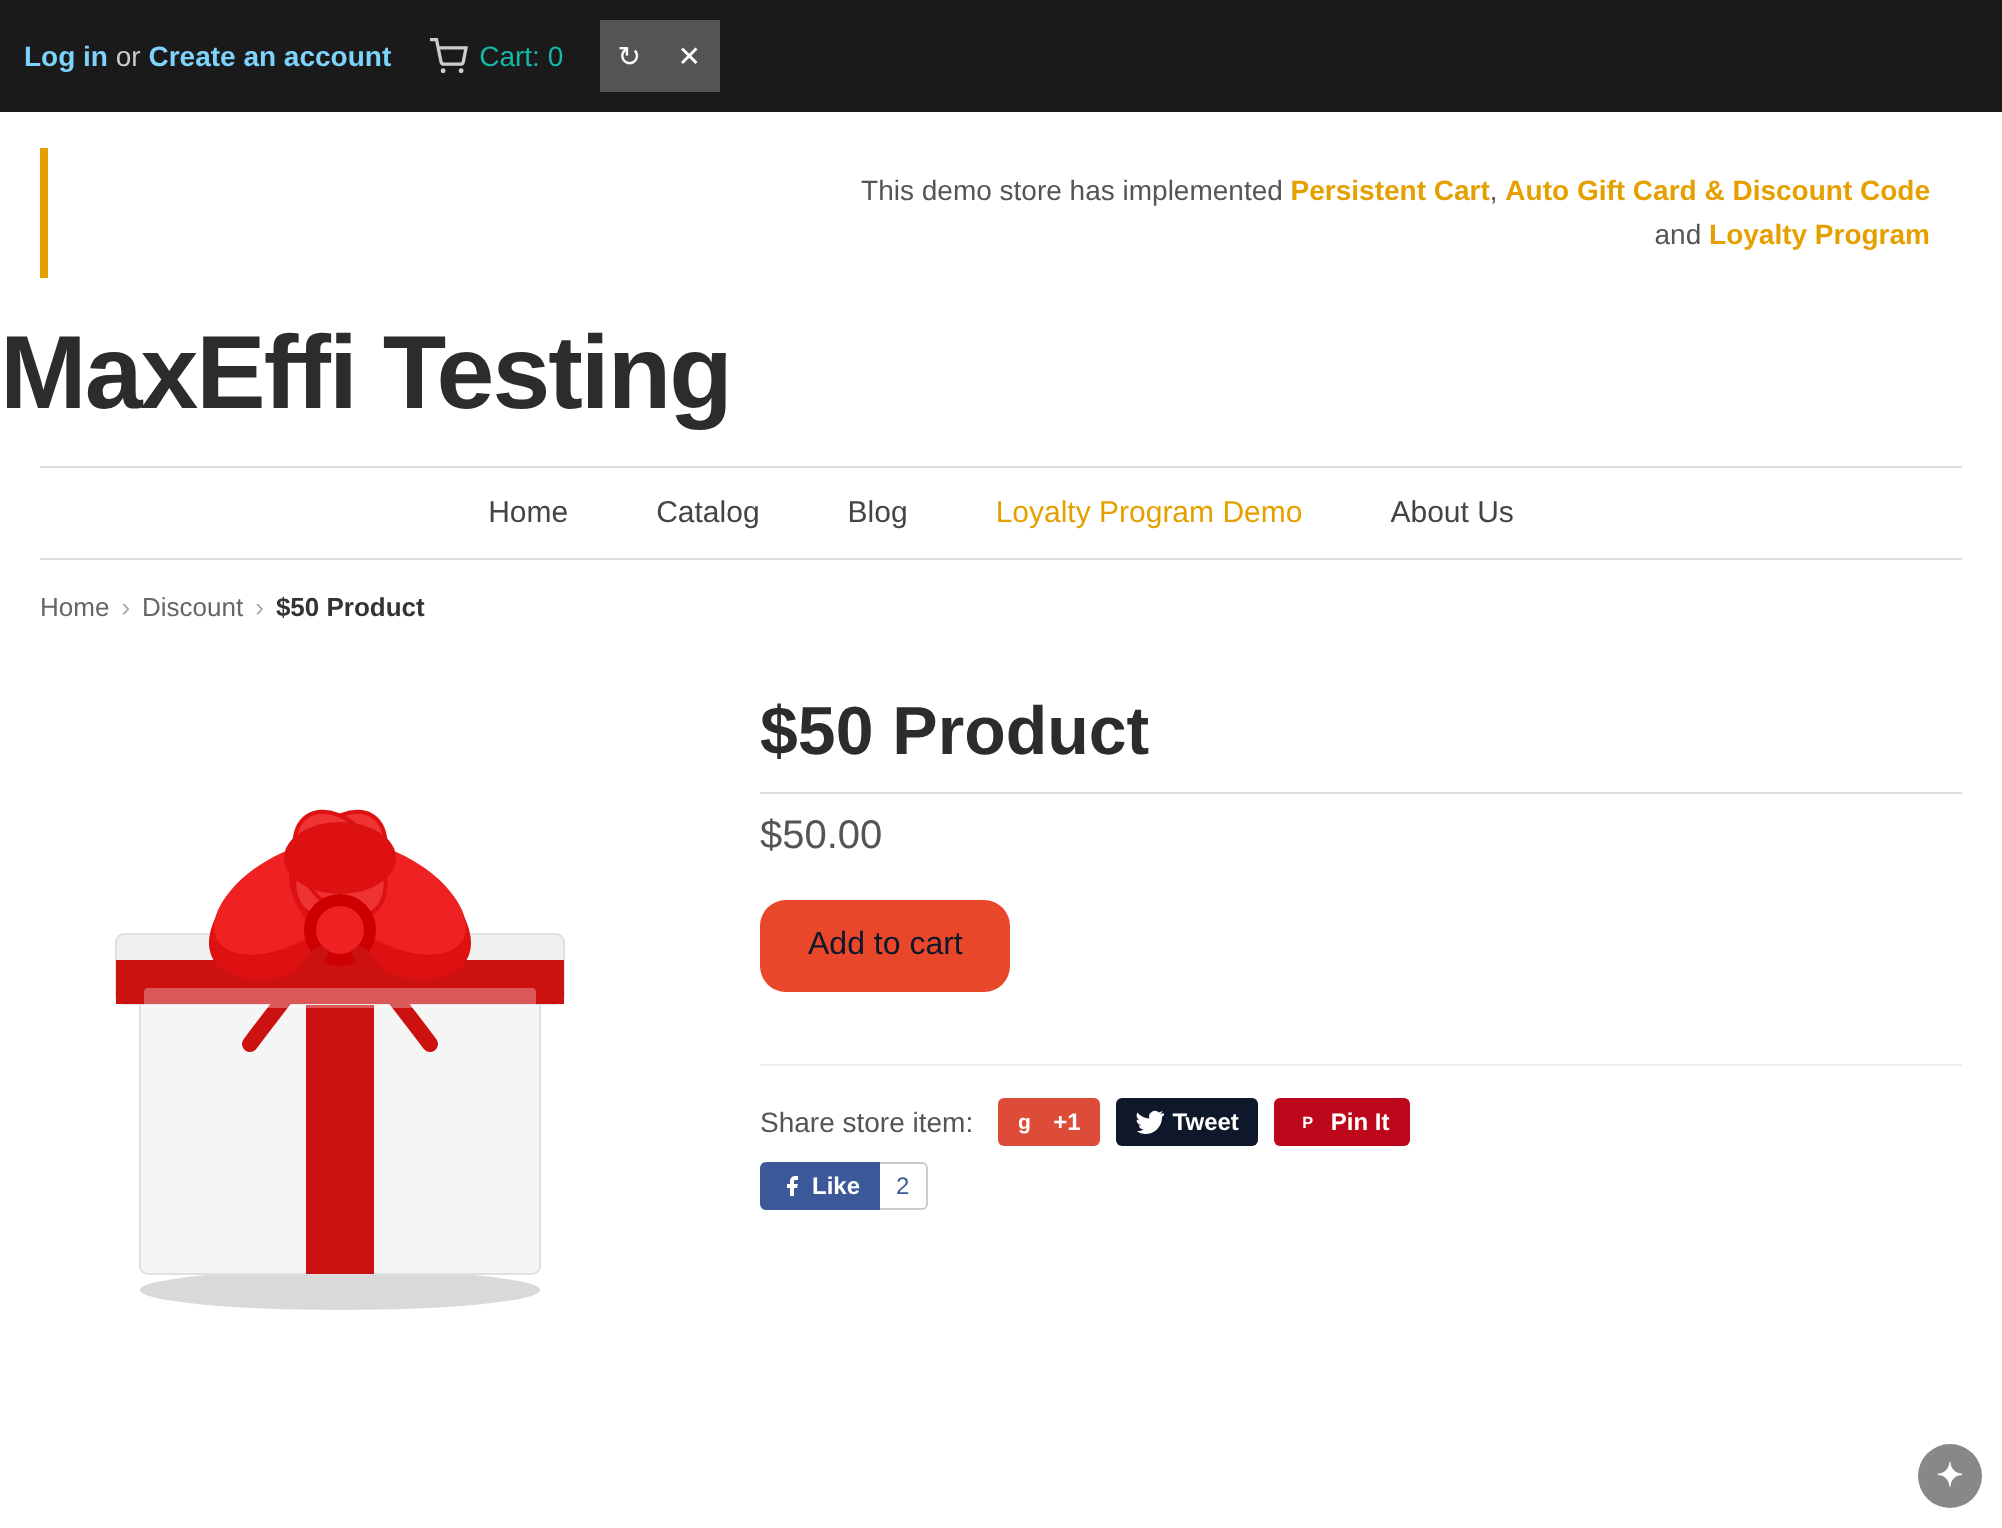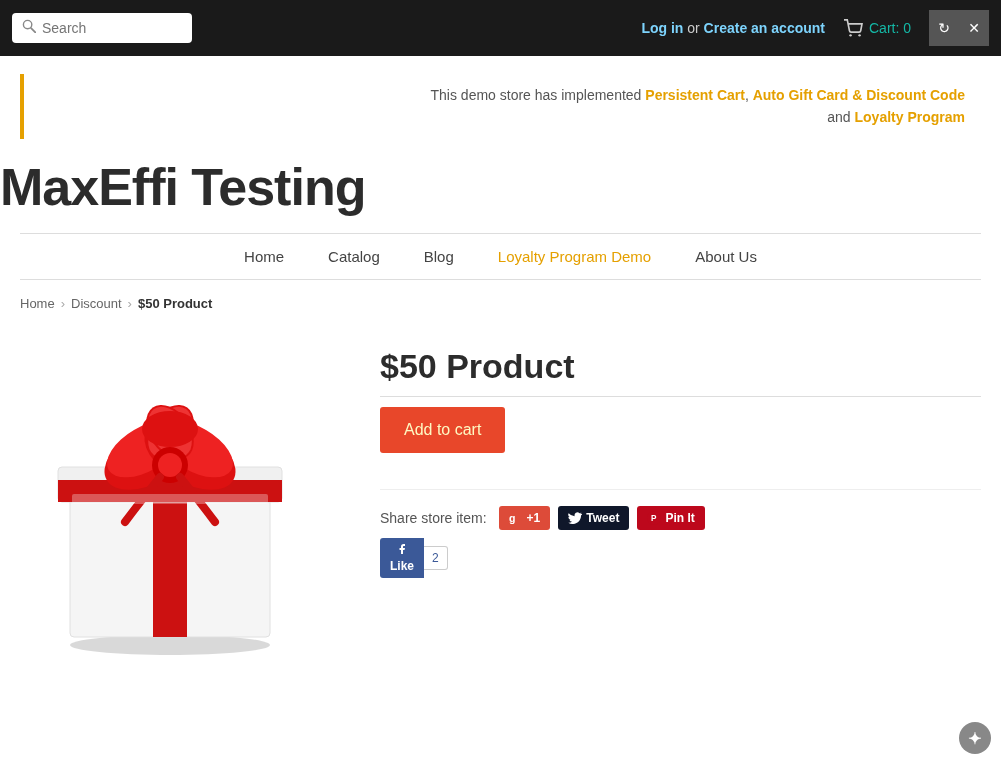--- a/index.html
+++ b/index.html
@@ -147,25 +147,25 @@
       border-top: 1px solid #ddd;
       margin: 10px 0;
     }
     .product-price {
       font-size: 20px;
       color: #555;
       margin-bottom: 20px;
     }
     .add-to-cart-btn {
       background: #e8472a;
-      color: #fef9c3;
+      color: #0f172a;
       border: none;
       padding: 14px 24px;
       font-size: 16px;
-      border-radius: 3px;
+      border-radius: 13px;
       cursor: pointer;
       margin-bottom: 20px;
     }
     .product-divider2 {
       border: none;
       border-top: 1px solid #eee;
       margin: 16px 0;
     }
     .share-section {
       display: flex;
@@ -206,21 +206,20 @@
       color: #fff;
       padding: 5px 10px;
       font-size: 12px;
       font-weight: bold;
       border: none;
       cursor: pointer;
       border-radius: 3px 0 0 3px;
       display: inline-flex;
       align-items: center;
       gap: 4px;
-      flex-direction: column;
     }
     .like-count {
       background: #fff;
       color: #3b5998;
       border: 1px solid #ccc;
       border-left: none;
       padding: 4px 8px;
       font-size: 12px;
       border-radius: 0 3px 3px 0;
     }
@@ -236,29 +235,20 @@
       background: #888;
       border-radius: 50%;
       display: flex; align-items: center; justify-content: center;
       color: #fff; font-size: 16px; font-weight: bold;
     }
   </style>
 </head>
 <body>
 
 <div class="top-bar">
-  <div class="search-box">
-    <span class="search-icon-svg">
-      <svg width="14" height="14" viewBox="0 0 20 20" fill="#888">
-          <circle cx="8" cy="8" r="6" fill="none" stroke="#888" stroke-width="2"></circle>
-          <line x1="13" y1="13" x2="19" y2="19" stroke="#888" stroke-width="2.5" stroke-linecap="round"></line>
-        </svg>
-    </span>
-    <input class="search-input" type="text" placeholder="Search" style="">
-  </div>
 
   <div class="top-bar-right">
     <span class="auth-links">
       <a href="#">Log in</a>
       <span> <span>or</span> </span>
       <a href="#">Create an account</a>
     </span>
     <a href="#" class="cart-link">
       <svg width="20" height="18" viewBox="0 0 24 22" fill="none" stroke="#ccc" stroke-width="2">
         <path d="M1 1h4l2.7 13.4a2 2 0 0 0 2 1.6h9.7a2 2 0 0 0 2-1.6L23 6H6"></path>
@@ -332,20 +322,21 @@
       <path d="M140 140 Q120 165 105 185" stroke="#cc1111" stroke-width="8" fill="none" stroke-linecap="round"></path>
       <path d="M160 140 Q180 165 195 185" stroke="#cc1111" stroke-width="8" fill="none" stroke-linecap="round"></path>
 
       <rect x="52" y="157" width="196" height="10" rx="2" fill="rgba(255,255,255,0.3)"></rect>
     </svg>
   </div>
 
   <div class="product-details">
     <h2 class="product-name">$50 Product</h2>
     <hr class="product-divider">
+    <div class="product-price">$50.00</div>
     <button class="add-to-cart-btn">Add to cart</button>
     <hr class="product-divider2">
     <div class="share-section">
       <span class="share-label">Share store item:</span>
       <button class="social-btn btn-gplus">
         <svg width="14" height="14" viewBox="0 0 24 24" fill="#fff">
             <text y="18" font-size="18" font-weight="bold">g</text>
           </svg>
         <span>+1</span>
       </button>

